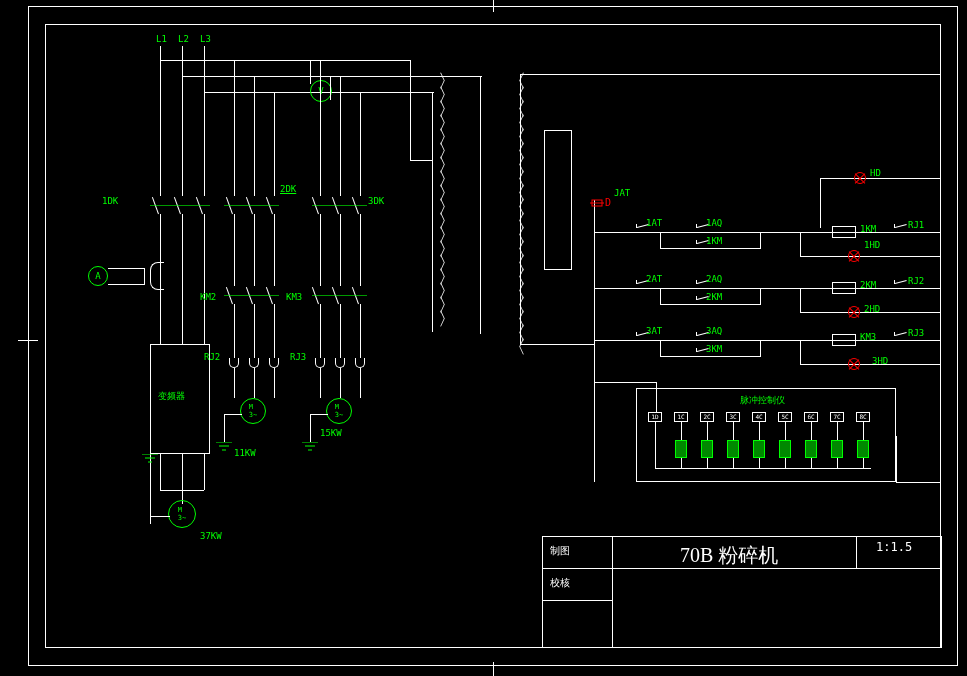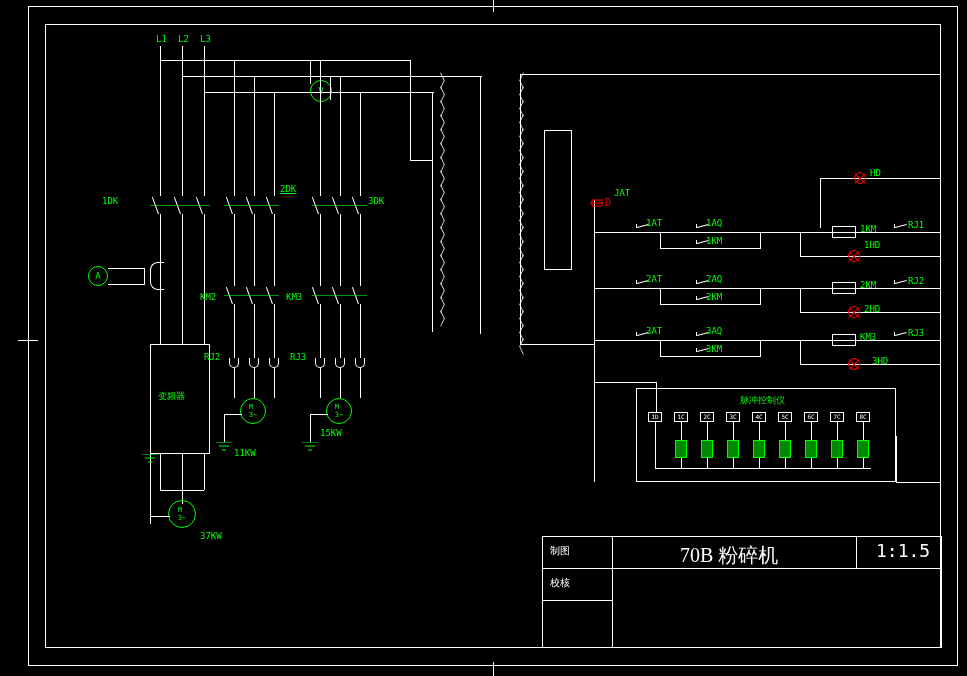--- a/index.html
+++ b/index.html
@@ -465,13 +465,13 @@
 <div class="wire wire-h" style="left:542px; top:600px; width:70px;"></div>
 <div class="wire wire-h" style="left:856px; top:568px; width:86px; top:552px; height:0;"></div>
 
 <div class="wire wire-v" style="left:612px; top:536px; height:112px;"></div>
 <div class="wire wire-v" style="left:856px; top:536px; height:32px;"></div>
 
 <div class="label-white" style="left:550px; top:544px; font-size:10px;">制图</div>
 <div class="label-white" style="left:550px; top:576px; font-size:10px;">校核</div>
 
 <div class="title-text" style="left:680px; top:542px;">70B 粉碎机</div>
-<div class="label-white" style="left:876px; top:540px; font-size:18px;">1:1.5</div>
+<div class="label-white" style="left:876px; top:540px; font-size:12px;">1:1.5</div>
 
 </body></html>

